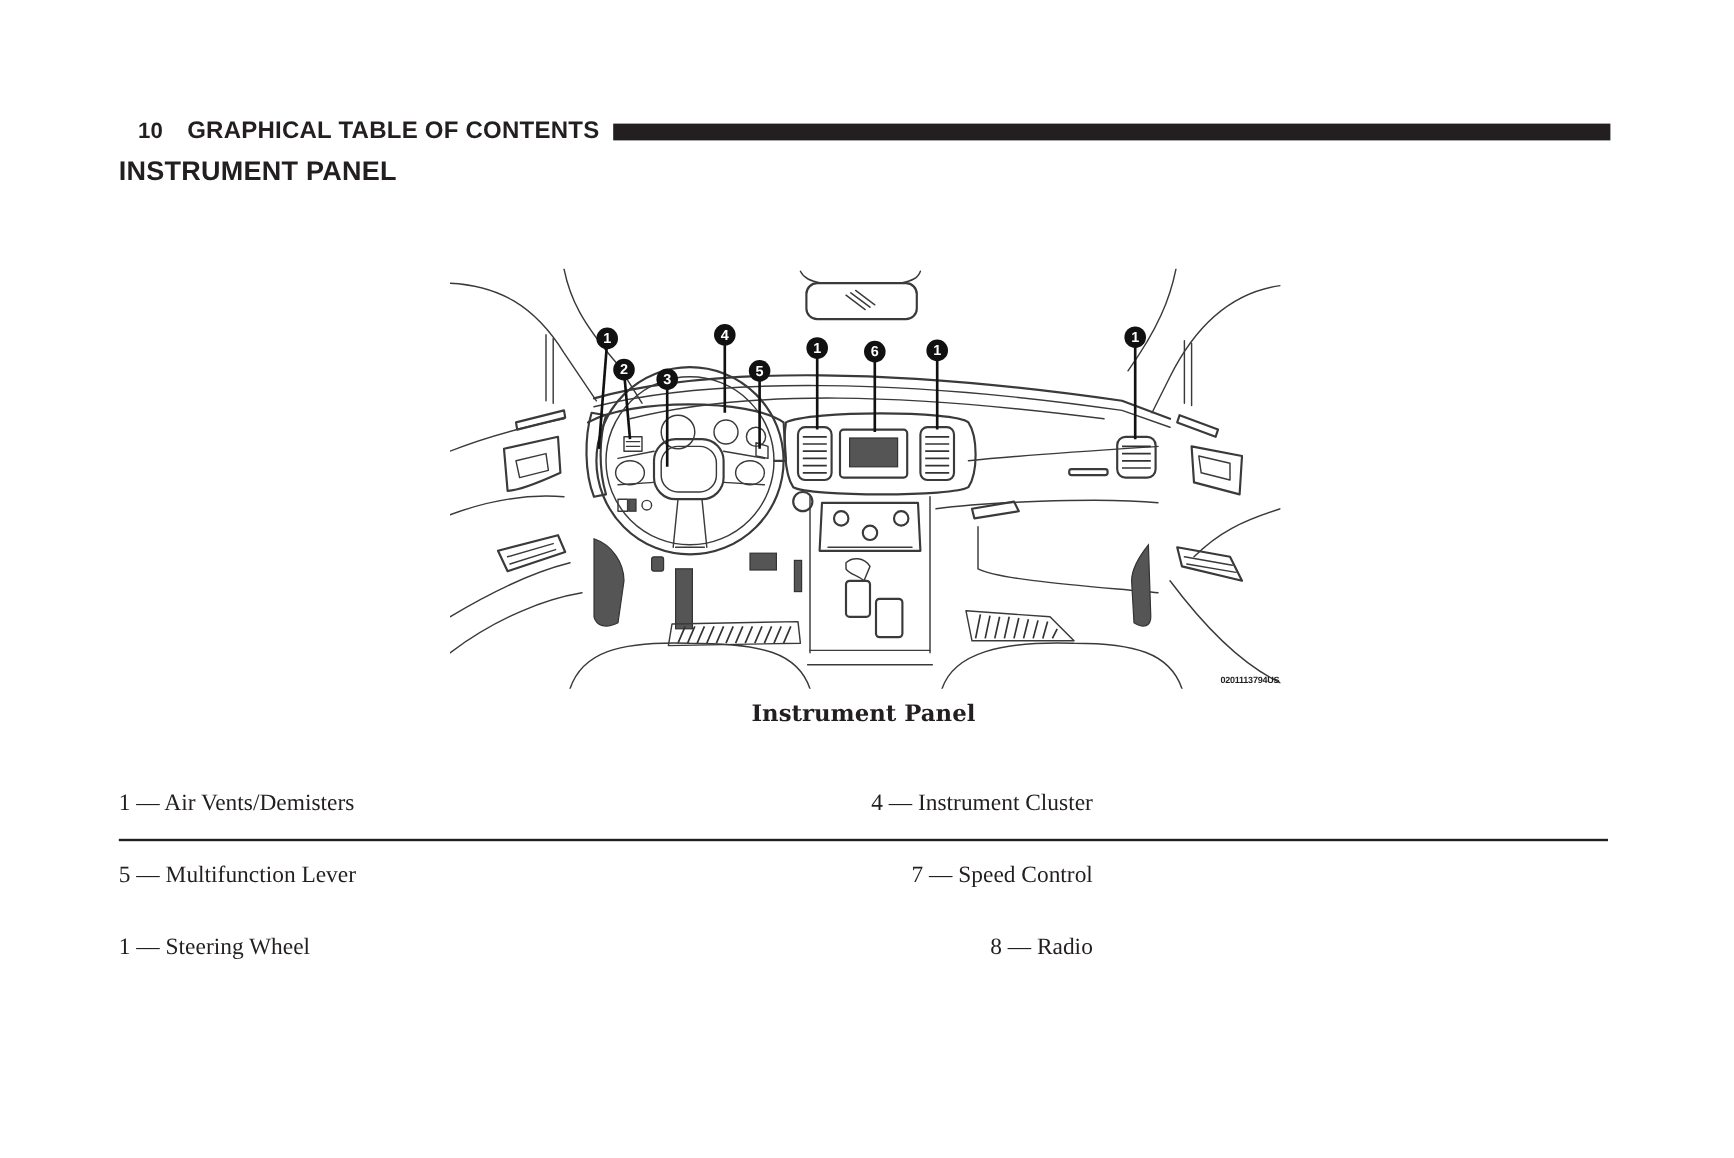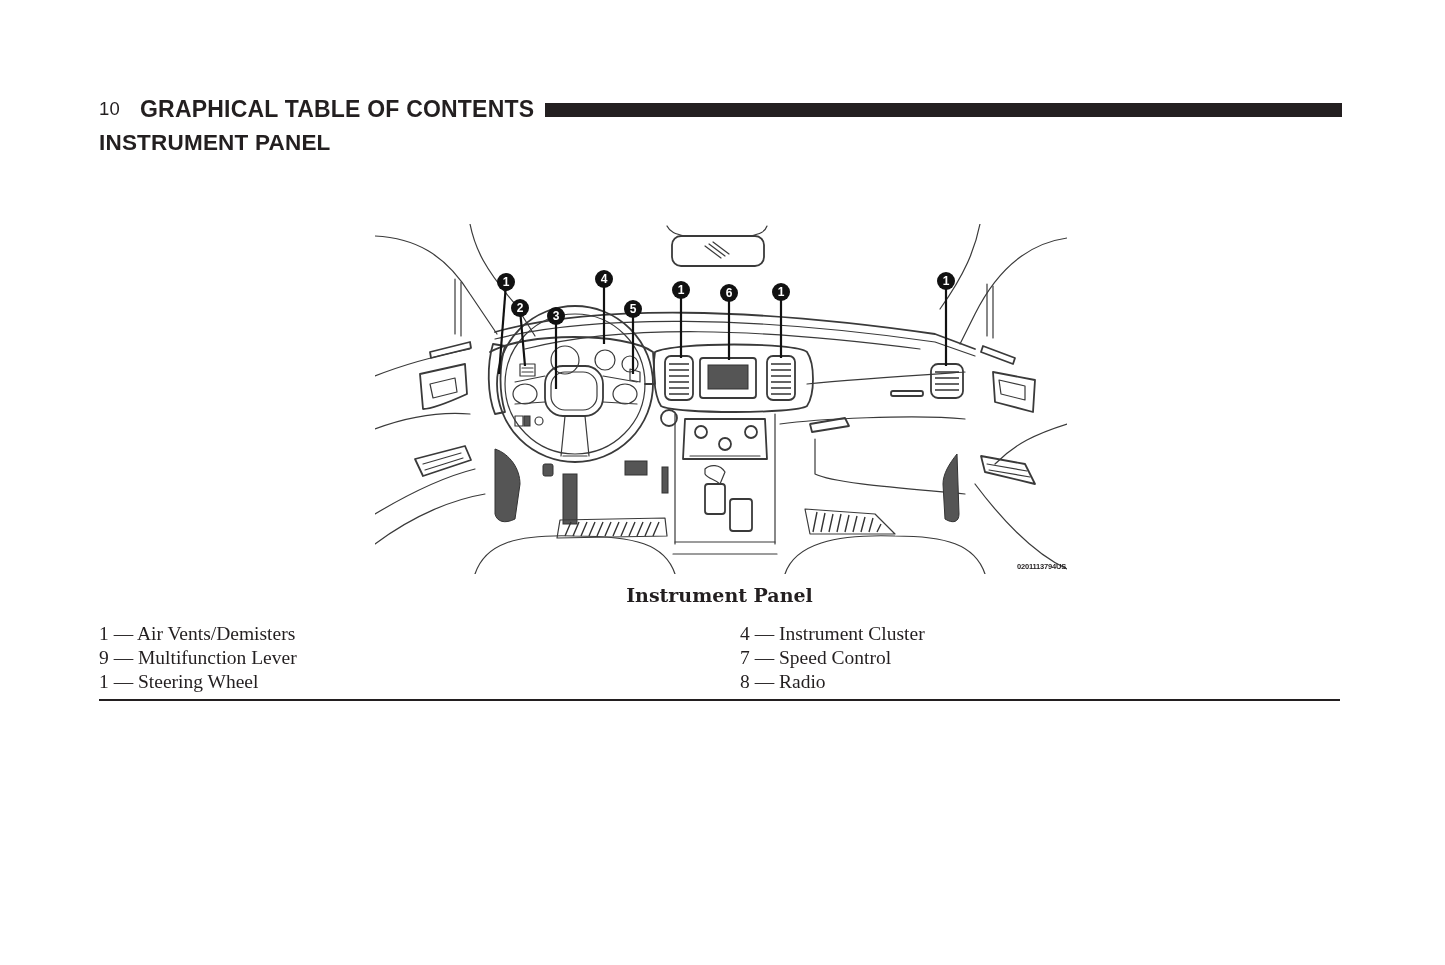--- a/index.html
+++ b/index.html
@@ -1,31 +1,31 @@
 <!DOCTYPE html>
 <html><head>
 <meta charset="utf-8">
 <style>
   html, body { margin: 0; padding: 0; background: #ffffff; }
   body { width: 1445px; height: 965px; position: relative; overflow: hidden; color: #231f20; }
   .page-header { position: absolute; left: 99px; top: 97px; width: 1243px; height: 24px; display: flex; align-items: center; }
-  .page-num { font-family: "Liberation Sans", sans-serif; font-weight: normal; font-size: 18.5px; letter-spacing: 0.2px; margin-right: 20px; }
-  .running-title { font-family: "Liberation Sans", sans-serif; font-weight: bold; font-size: 23px; letter-spacing: 0.2px; white-space: nowrap; }
+  .page-num { font-family: "Liberation Sans", sans-serif; font-weight: bold; font-size: 18.5px; letter-spacing: 0.2px; margin-right: 20px; margin-left: 16px; }
+  .running-title { font-family: "Liberation Sans", sans-serif; font-weight: bold; font-size: 20px; letter-spacing: 0.2px; white-space: nowrap; }
   .header-bar { flex: 1; height: 14px; background: #231f20; margin-left: 11px; margin-top: 2px; }
   .section-title { position: absolute; left: 99px; top: 130px; font-family: "Liberation Sans", sans-serif; font-weight: bold; font-size: 22.5px; letter-spacing: 0.2px; margin: 0; }
   .figure { position: absolute; left: 375px; top: 224px; width: 692px; height: 350px; }
   .figure svg { width: 692px; height: 350px; display: block; }
   .fig-id { position: absolute; right: 1px; bottom: 3px; font-family: "Liberation Sans", sans-serif; font-weight: bold; font-size: 7.5px; letter-spacing: -0.2px; }
   .caption { position: absolute; left: 0; width: 1445px; top: 584px; text-align: center; font-family: "DejaVu Serif", serif; font-weight: bold; font-size: 19px; padding-left: 0; }
   .caption span { position: relative; left: -3px; }
   .legend { position: absolute; left: 99px; top: 622px; width: 1241px; font-family: "Liberation Serif", serif; font-size: 19.5px; line-height: 24.2px; }
   .legend-col { position: absolute; top: 0; }
   .legend-col.left { left: 0; }
-  .legend-col.right { left: 641px; }
-  .legend-item { white-space: nowrap; }
+  .legend-col.right { left: 627px; text-align: right; }
+  .legend-item { white-space: nowrap; margin-top: 36px; }
   .bottom-rule { position: absolute; left: 99px; top: 699px; width: 1241px; height: 2px; background: #231f20; }
   .callout circle { fill: #111; }
   .callout text { fill: #fff; font-family: "Liberation Sans", sans-serif; font-weight: bold; font-size: 12px; text-anchor: middle; dominant-baseline: central; }
   .leader { stroke: #111; stroke-width: 2.2; }
   .ln { fill: none; stroke: #3a3a3a; stroke-width: 1.2; stroke-linecap: round; stroke-linejoin: round; }
   .ln2 { fill: none; stroke: #3a3a3a; stroke-width: 1.8; stroke-linecap: round; stroke-linejoin: round; }
   .dark { fill: #555; stroke: #333; stroke-width: 1; }
   .hatch { stroke: #333; stroke-width: 1.4; }
 </style>
 </head>
@@ -196,21 +196,21 @@
   <div class="fig-id">0201113794US</div>
 </div>
 
 <div class="caption">
   <span>Instrument Panel</span>
 </div>
 
 <div class="legend">
   <div class="legend-col left">
     <div class="legend-item">1 — Air Vents/Demisters</div>
-    <div class="legend-item">9 — Multifunction Lever</div>
+    <div class="legend-item">5 — Multifunction Lever</div>
     <div class="legend-item">1 — Steering Wheel</div>
   </div>
   <div class="legend-col right">
     <div class="legend-item">4 — Instrument Cluster</div>
     <div class="legend-item">7 — Speed Control</div>
     <div class="legend-item">8 — Radio</div>
   </div>
 </div>
 
 <div class="bottom-rule"></div>

